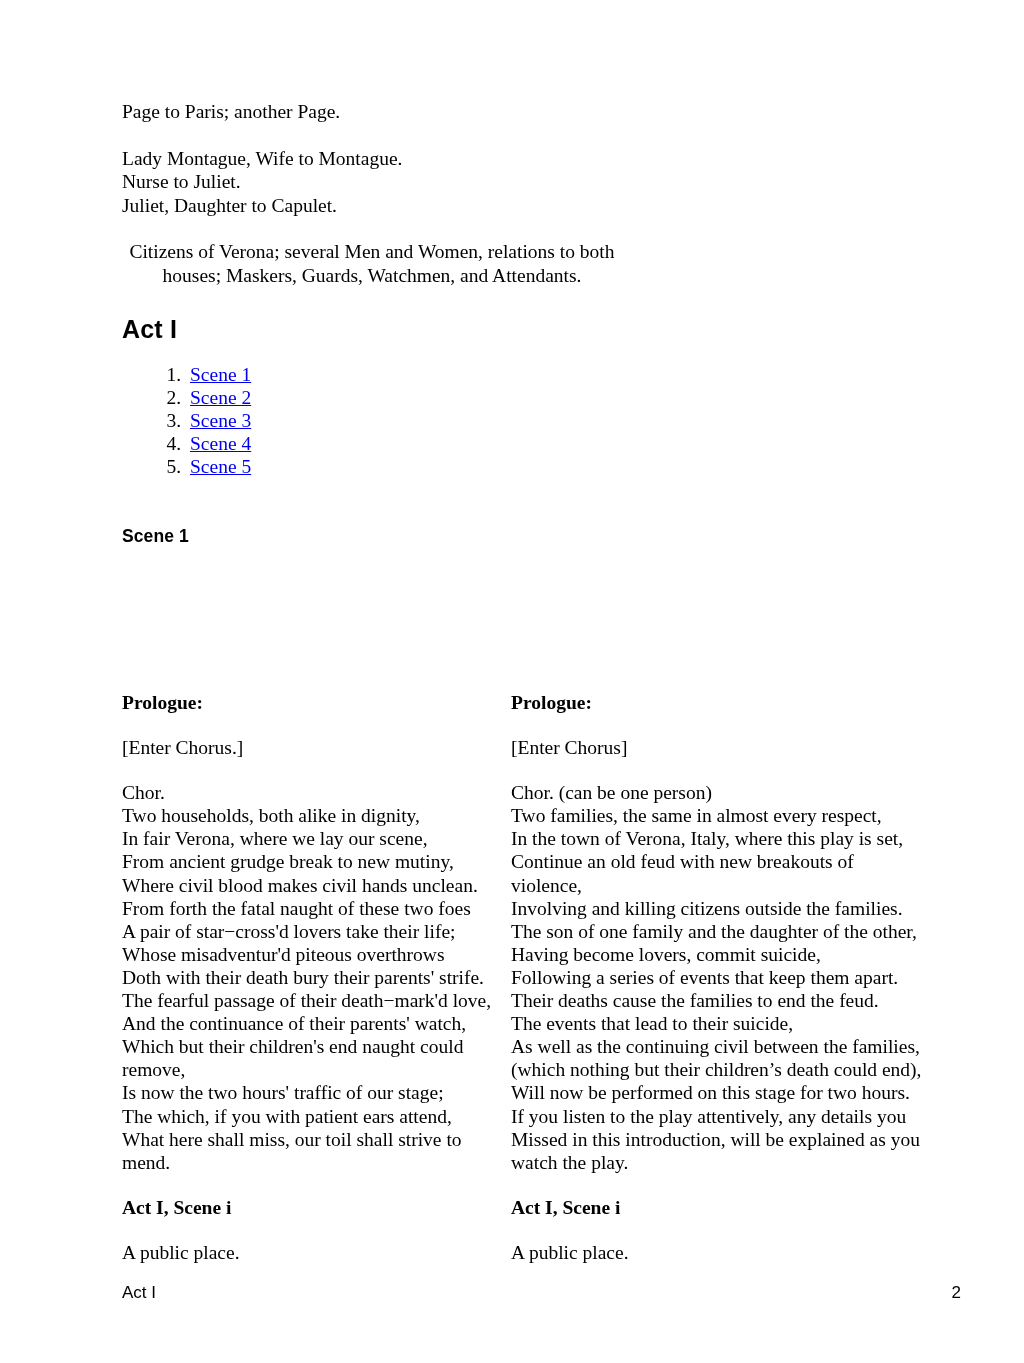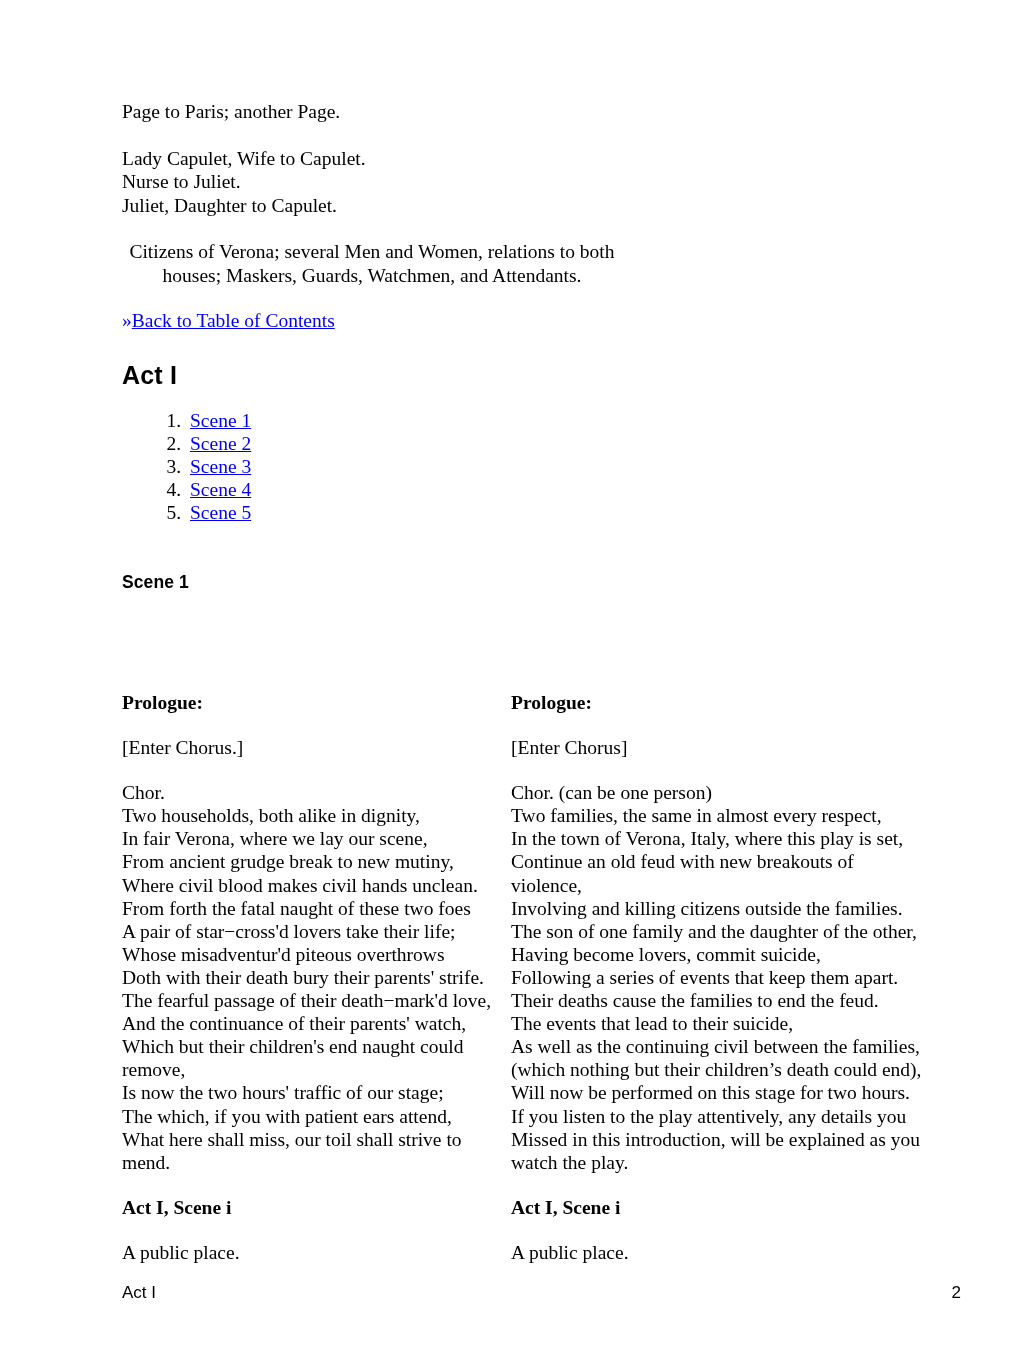--- a/index.html
+++ b/index.html
@@ -150,32 +150,31 @@
 
   <div class="content">
 
     <div class="dramatis">
 
       <div class="blk">
         <span class="ln">Page to Paris; another Page.</span>
       </div>
 
       <div class="blk">
-        <span class="ln">Lady Capulet, Wife to Capulet.</span>
+        <span class="ln">Lady Montague, Wife to Montague.</span>
         <span class="ln">Nurse to Juliet.</span>
         <span class="ln">Juliet, Daughter to Capulet.</span>
       </div>
 
       <div class="blk para-wrap">
         <span>Citizens of Verona; several Men and Women, relations to both houses; Maskers, Guards, Watchmen, and Attendants.</span>
       </div>
 
     </div>
 
-    <div class="toc-link-row"><span class="guillemet">»</span><a class="doclink" href="#">Back to Table of Contents</a></div>
 
     <h1 class="act-heading">Act I</h1>
 
     <ol class="scene-list">
       <li><a class="doclink" href="#">Scene 1</a></li>
       <li><a class="doclink" href="#">Scene 2</a></li>
       <li><a class="doclink" href="#">Scene 3</a></li>
       <li><a class="doclink" href="#">Scene 4</a></li>
       <li><a class="doclink" href="#">Scene 5</a></li>
     </ol>

